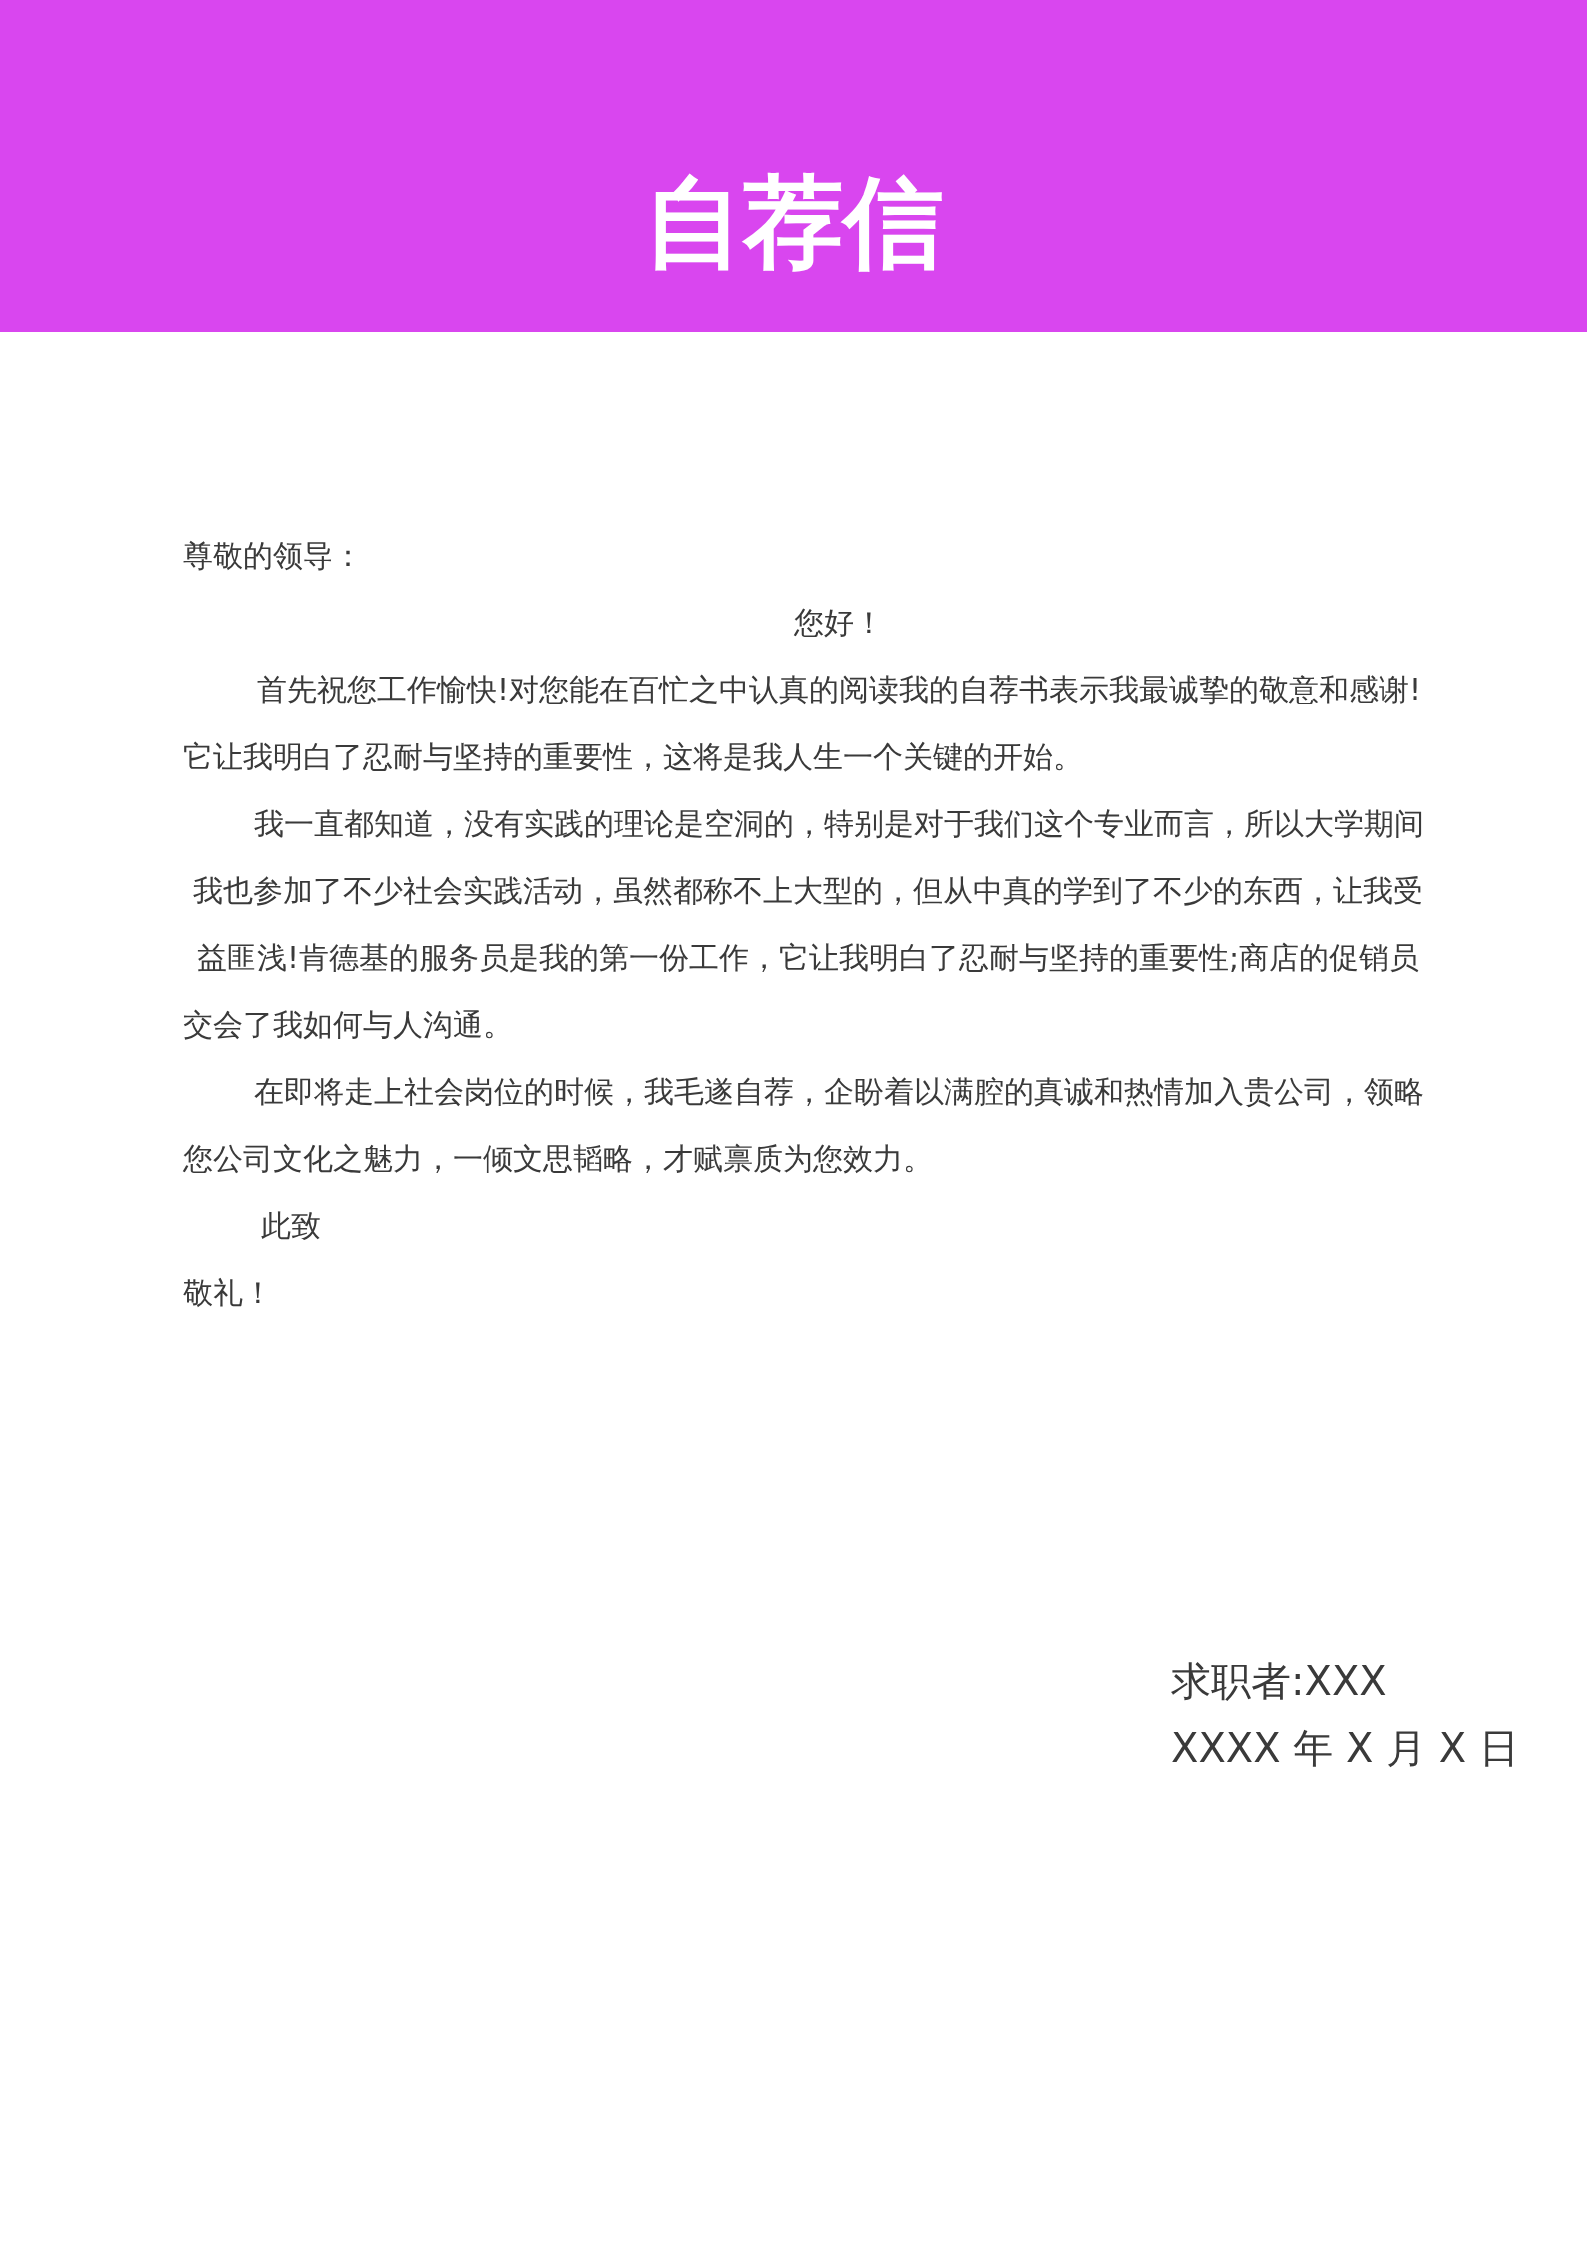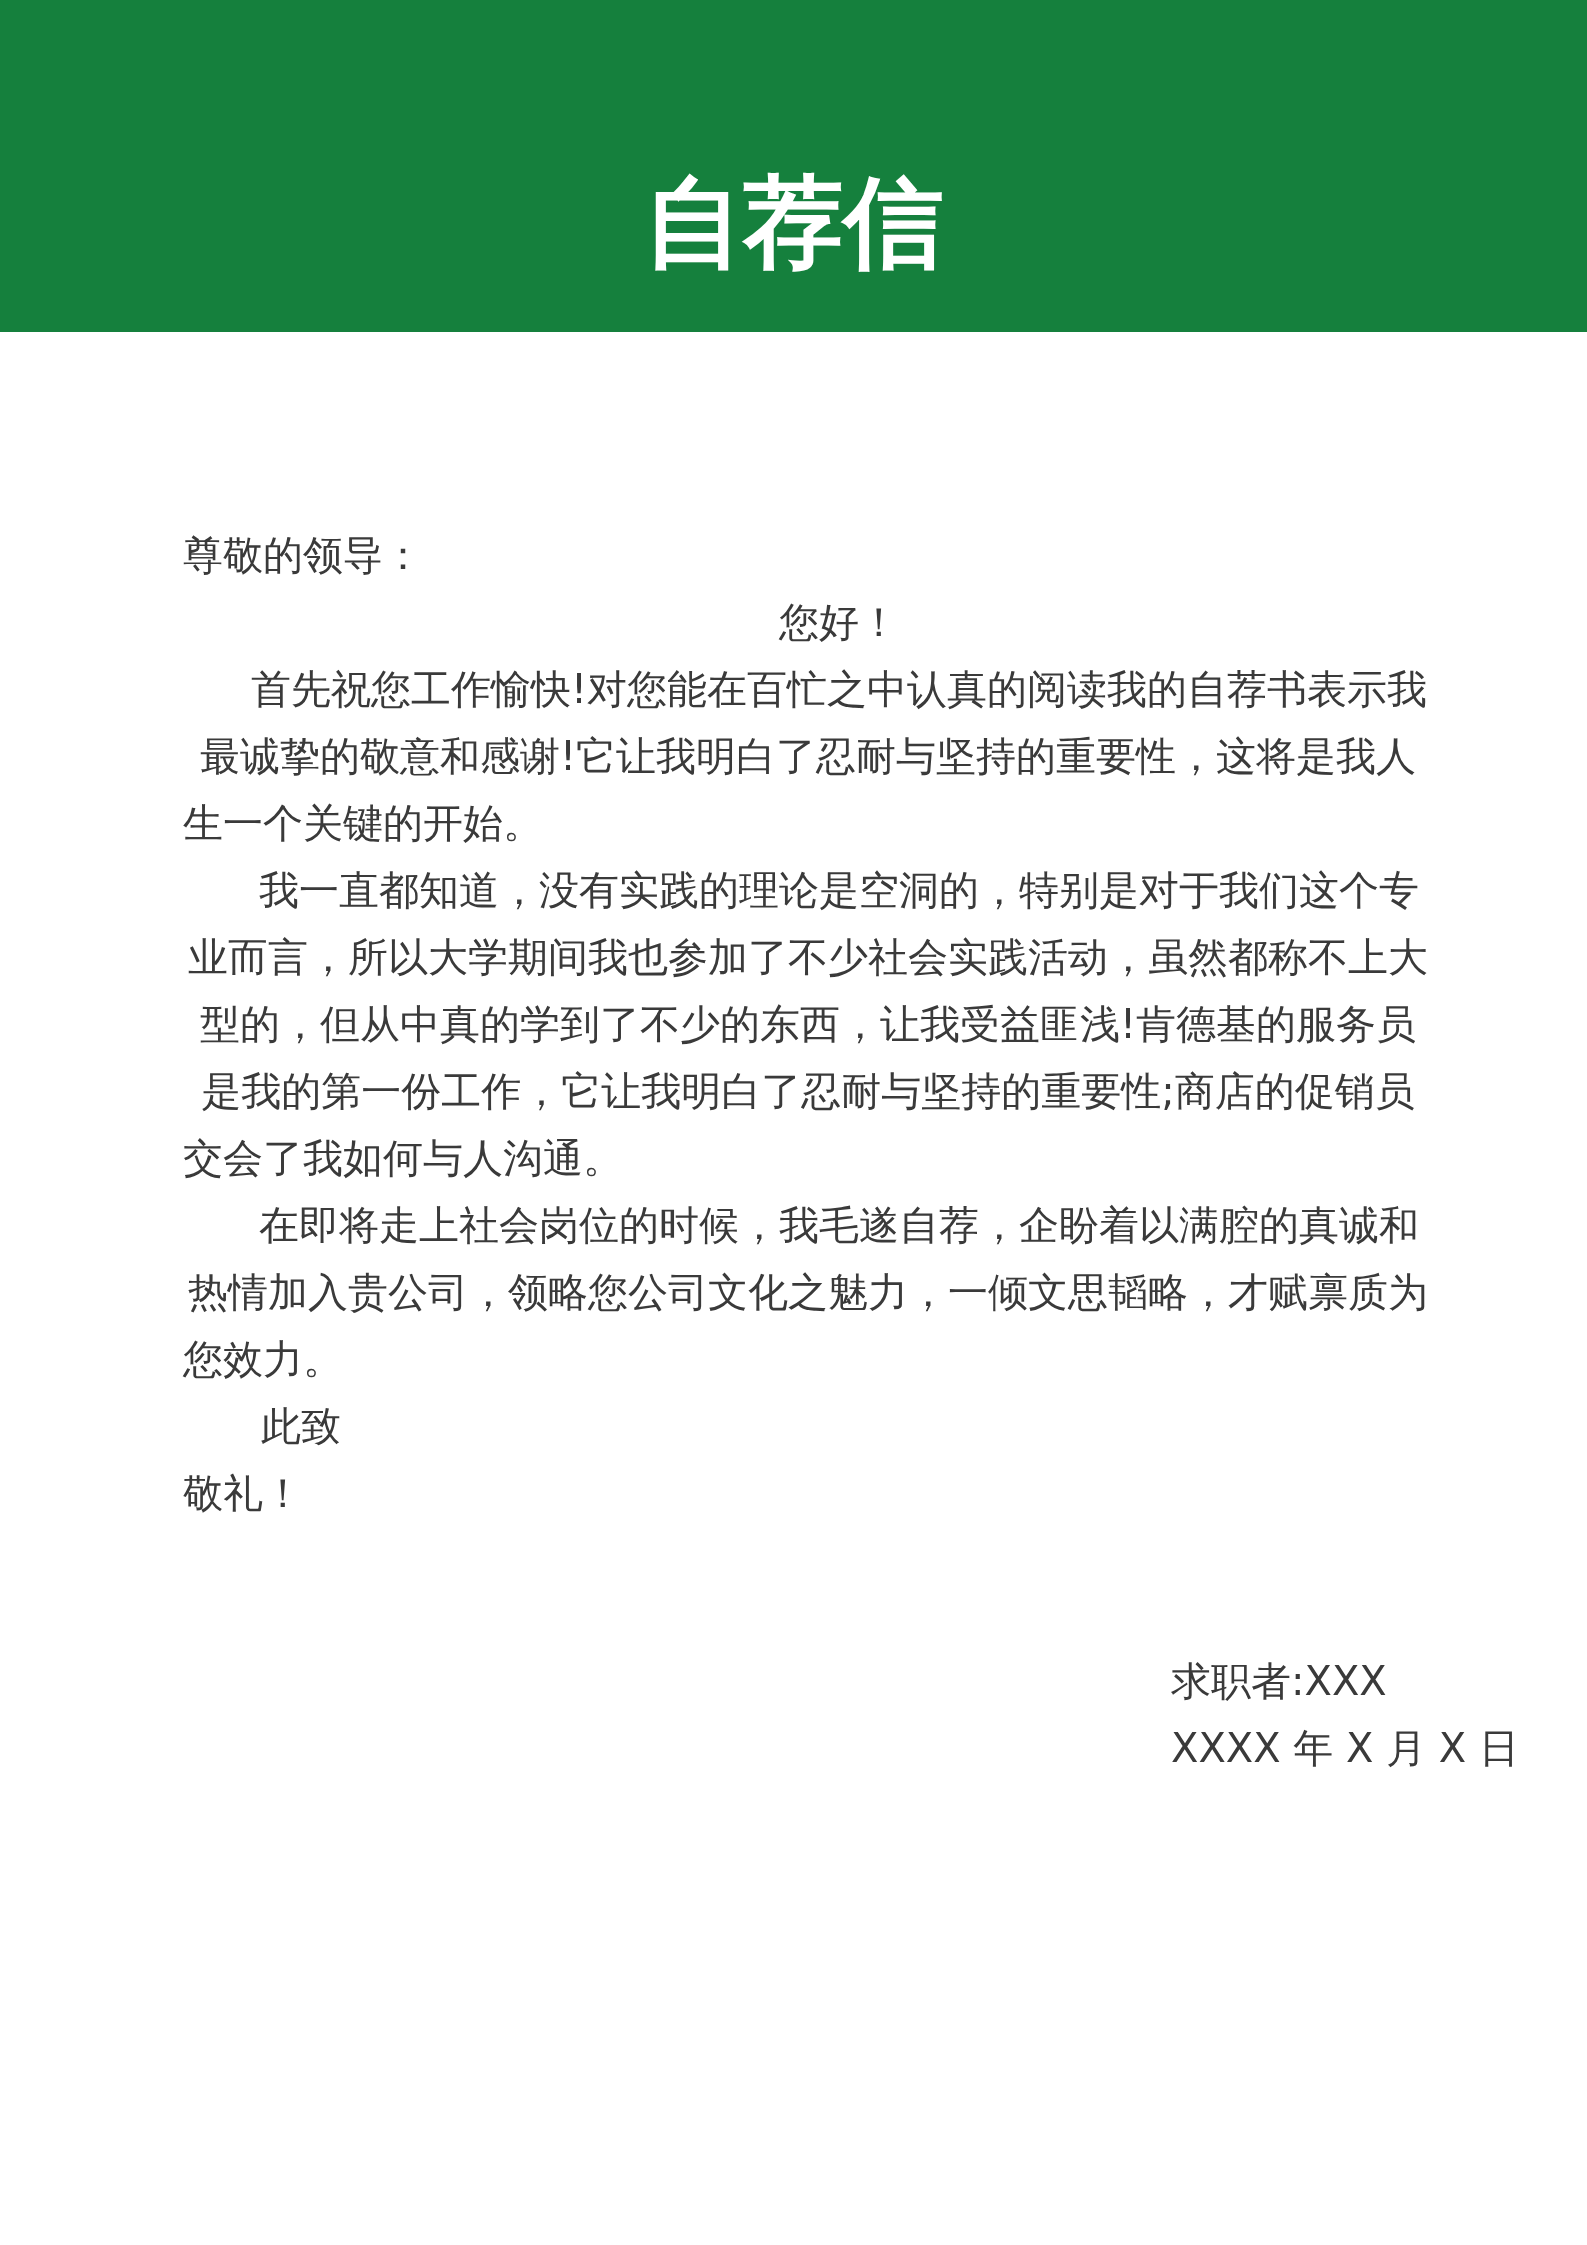--- a/index.html
+++ b/index.html
@@ -13,40 +13,40 @@
       position: relative;
       overflow: hidden;
       font-family: "DejaVu Sans", "Liberation Sans", sans-serif;
       color: #3a3a3a;
     }
     .header-band {
       position: absolute;
       left: 0; top: 0;
       width: 1587px;
       height: 332px;
-      background: #15803d;
+      background: #d946ef;
     }
     .title {
       position: absolute;
       left: 0;
       width: 1587px;
       top: 168px;
       text-align: center;
       color: #ffffff;
       font-size: 100px;
       font-weight: bold;
       line-height: 110px;
       letter-spacing: 0px;
     }
     .letter {
       position: absolute;
       left: 183px;
       top: 522px;
       width: 1250px;
-      font-size: 40px;
+      font-size: 30px;
       line-height: 67px;
     }
     .line {
       height: 67px;
       white-space: nowrap;
     }
     .para {
       text-align: justify;
       text-align-last: left;
     }

